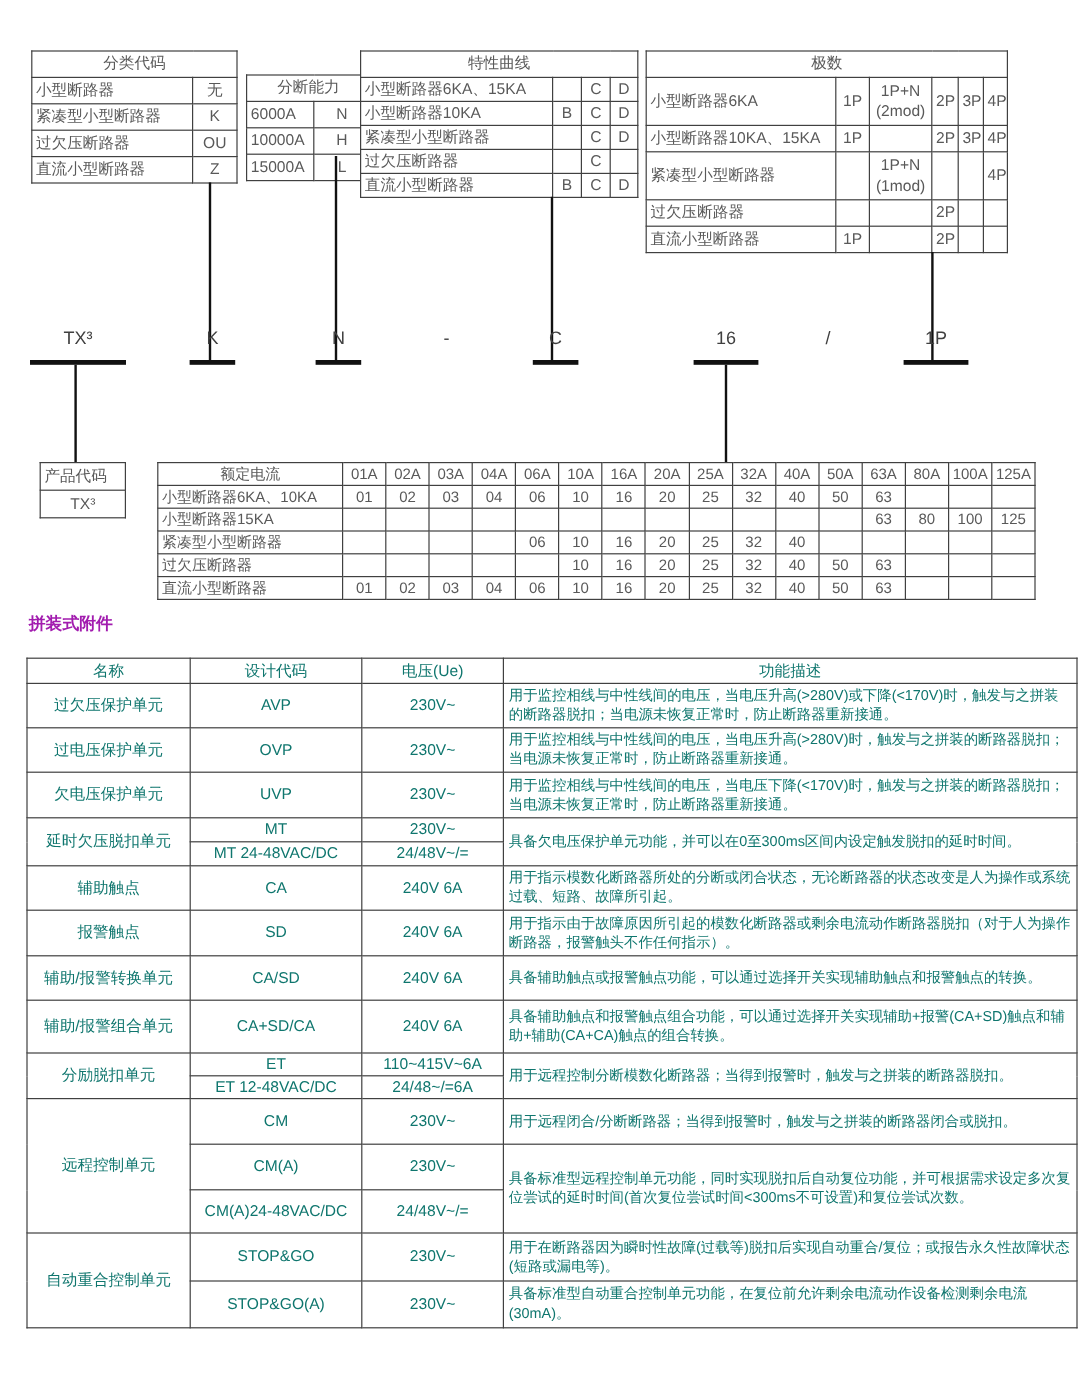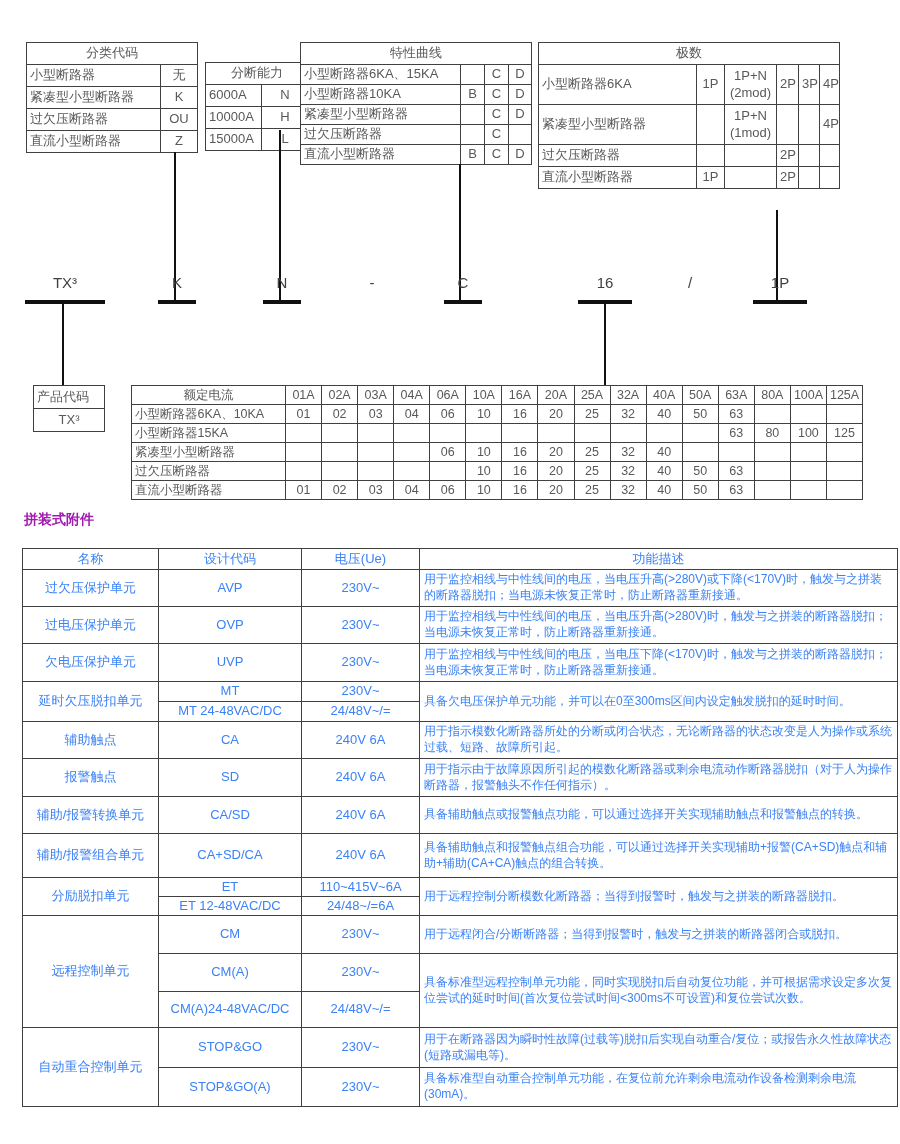--- a/index.html
+++ b/index.html
@@ -13,21 +13,21 @@
   table.dt td:first-child{text-align:left;}
   table.dt tbody.ctr td{text-align:center;}
   table.dt tr.h22{height:22px;}
   
   .code{position:absolute;top:274px;transform:translateX(-50%);font-size:15px;color:#404040;}
   .ul{position:absolute;top:300px;height:4px;background:#111;}
   .vline{position:absolute;width:2px;background:#111;}
   
   #acc-title{position:absolute;left:24px;top:511px;font-size:14px;font-weight:bold;color:#a21caf;}
   table.acc{position:absolute;left:22px;top:548px;width:876px;border-collapse:collapse;
-            table-layout:fixed;font-size:13px;color:#3b82f6;background:#fff;}
+            table-layout:fixed;font-size:13px;color:#0f766e;background:#fff;}
   table.acc th,table.acc td{border:1px solid #404040;padding:0 3px;text-align:center;
             font-weight:normal;overflow:hidden;line-height:1.3;}
   table.acc td.desc{font-size:12px;text-align:left;line-height:1.32;padding:1px 4px;}
   tr.r19{height:19px;}tr.r20{height:20px;}tr.r21{height:21px;}tr.r36{height:36px;}
   tr.r37{height:37px;}tr.r38{height:38px;}tr.r39{height:39px;padding-left:21px;}tr.r40{height:40px;}tr.r44{height:44px;margin-top:24px;}
 </style>
 </head>
 <body>
 
 <div id="page">
@@ -147,20 +147,28 @@
         <tr class="h22">
           <th colspan="6">极数</th>
         </tr>
       </thead>
     <tbody>
         <tr style="height: 40px;">
           <td>小型断路器6KA</td>
           <td>1P</td>
           <td>1P+N
 (2mod)</td>
+          <td>2P</td>
+          <td>3P</td>
+          <td>4P</td>
+        </tr>
+        <tr style="height: 22px;">
+          <td>小型断路器10KA、15KA</td>
+          <td>1P</td>
+          <td></td>
           <td>2P</td>
           <td>3P</td>
           <td>4P</td>
         </tr>
         <tr style="height: 40px;">
           <td>紧凑型小型断路器</td>
           <td></td>
           <td>1P+N
 (1mod)</td>
           <td></td>

